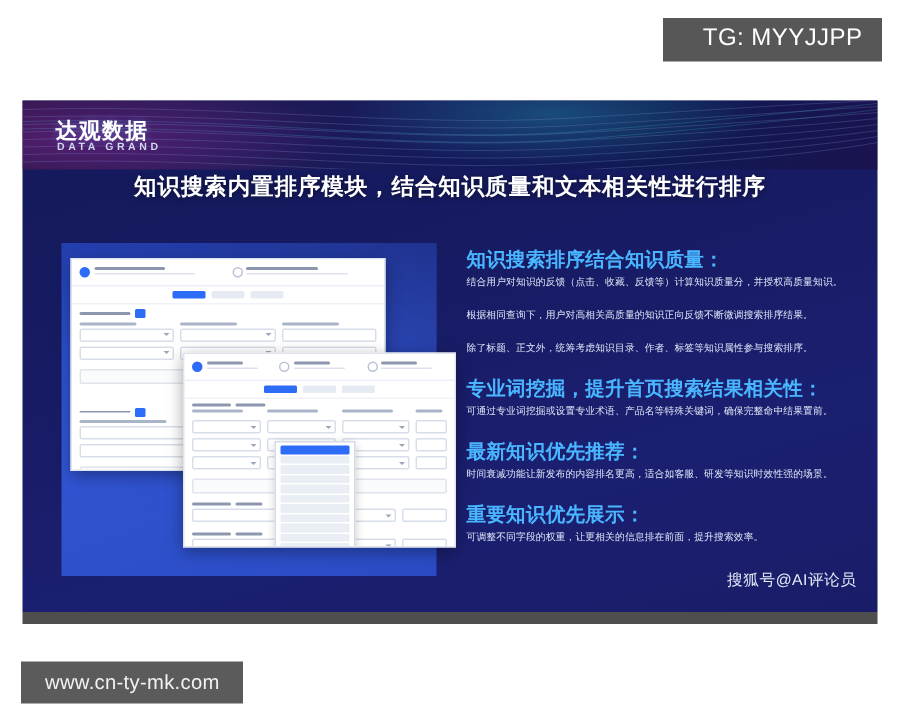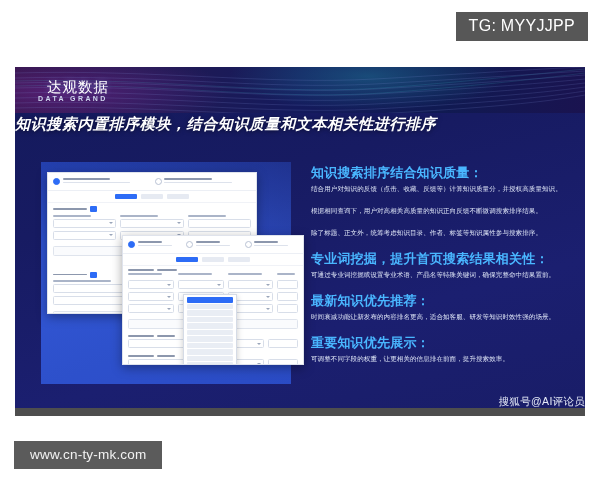--- a/index.html
+++ b/index.html
@@ -7,21 +7,21 @@
     width:600px;height:480px;background:#ffffff;
     font-family:"Liberation Sans","DejaVu Sans",sans-serif;
     overflow:hidden;position:relative;
   }
 
   
   .tg-badge{
     position:absolute;top:12px;right:12px;
     background:#575757;color:#ffffff;
     font-size:16px;letter-spacing:.3px;
-    padding:5px 13px 6px 13px;
+    padding:5px 13px 6px 27px;
     white-space:nowrap;
   }
 
   
   .url-badge{
     position:absolute;left:14px;top:441px;
     background:#5b5b5b;color:#f2f2f2;
     font-size:13.5px;letter-spacing:.2px;
     padding:6px 16px 7px 16px;
     white-space:nowrap;
@@ -43,39 +43,38 @@
     position:absolute;left:0;top:0;width:570px;height:46px;
     background:
       radial-gradient(ellipse 240px 60px at 8% 55%,rgba(120,40,150,.55),rgba(120,40,150,0) 70%),
       radial-gradient(ellipse 200px 50px at 62% 20%,rgba(40,190,200,.30),rgba(40,190,200,0) 70%),
       linear-gradient(100deg,#2b1444 0%,#221a53 22%,#141a5c 50%,#101a52 75%,#1a1350 100%);
     overflow:hidden;
   }
   .wave{position:absolute;left:0;top:0;width:570px;height:46px;opacity:.55;}
 
   .logo-cn{
-    position:absolute;left:32px;top:11px;
-    color:#ffffff;font-size:14.5px;font-weight:normal;letter-spacing:1px;
+    position:absolute;left:22px;top:11px;
+    color:#ffffff;font-size:14.5px;font-weight:bold;letter-spacing:1px;
     text-shadow:0 0 6px rgba(120,160,255,.45);
   }
   .logo-en{
     position:absolute;left:23px;top:28px;
     color:#cfd6ee;font-size:7px;letter-spacing:2.4px;font-weight:bold;
   }
   .hdr-tag{
     position:absolute;right:17px;top:17px;
     color:#b9c6e8;font-size:8px;letter-spacing:2.2px;
   }
 
   
   .slide-title{
-    position:absolute;left:0;top:48px;width:570px;text-align:left;
+    position:absolute;left:0;top:48px;width:570px;text-align:center;
     color:#ffffff;font-size:15px;font-weight:bold;letter-spacing:.6px;
     text-shadow:0 1px 4px rgba(0,0,0,.5);
-    font-style:italic;
   }
 
   
   .glow-panel{
     position:absolute;left:26px;top:95px;width:250px;height:222px;
     background:linear-gradient(160deg,#2a4fd0 0%,#3358d8 45%,#2b4ec9 100%);
     opacity:.95;
   }
   .glow-panel:after{
     content:"";position:absolute;inset:0;
@@ -134,22 +133,22 @@
   .blk{margin-bottom:13px;}
   .blk-h{
     color:#49b6ff;font-size:13px;font-weight:bold;letter-spacing:.2px;
     margin-bottom:4px;line-height:1.25;
   }
   .blk-b{
     color:#dfe6f7;font-size:6.5px;line-height:1.35;letter-spacing:.1px;
   }
 
   .sohu{
-    position:absolute;right:0;top:313px;
-    color:#e6ebf8;font-size:10.5px;letter-spacing:.3px;margin-top:15px;
+    position:absolute;right:14px;top:313px;
+    color:#e6ebf8;font-size:10.5px;letter-spacing:.3px;
   }
 </style>
 </head>
 <body>
 
 <div class="tg-badge">TG: MYYJJPP</div>
 
 <div class="slide">
 
   <div class="hdr">

